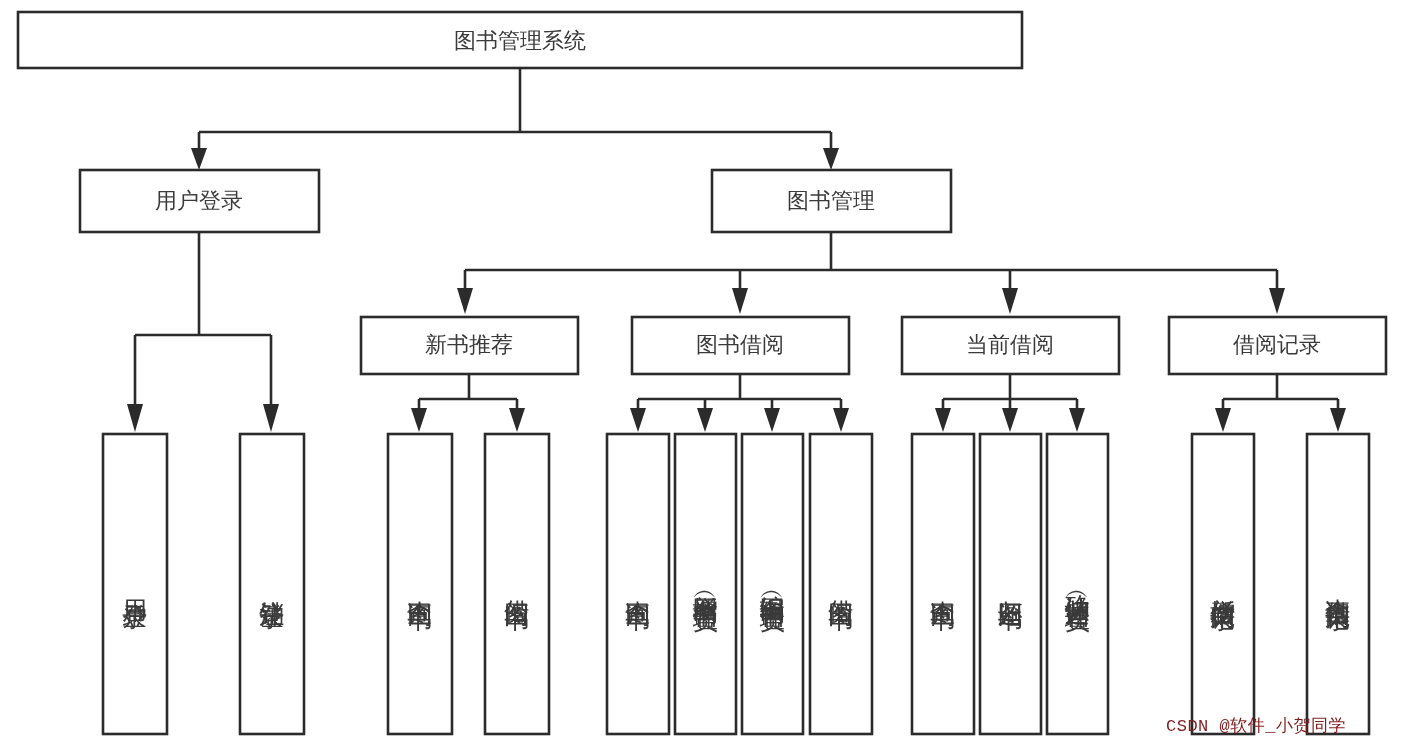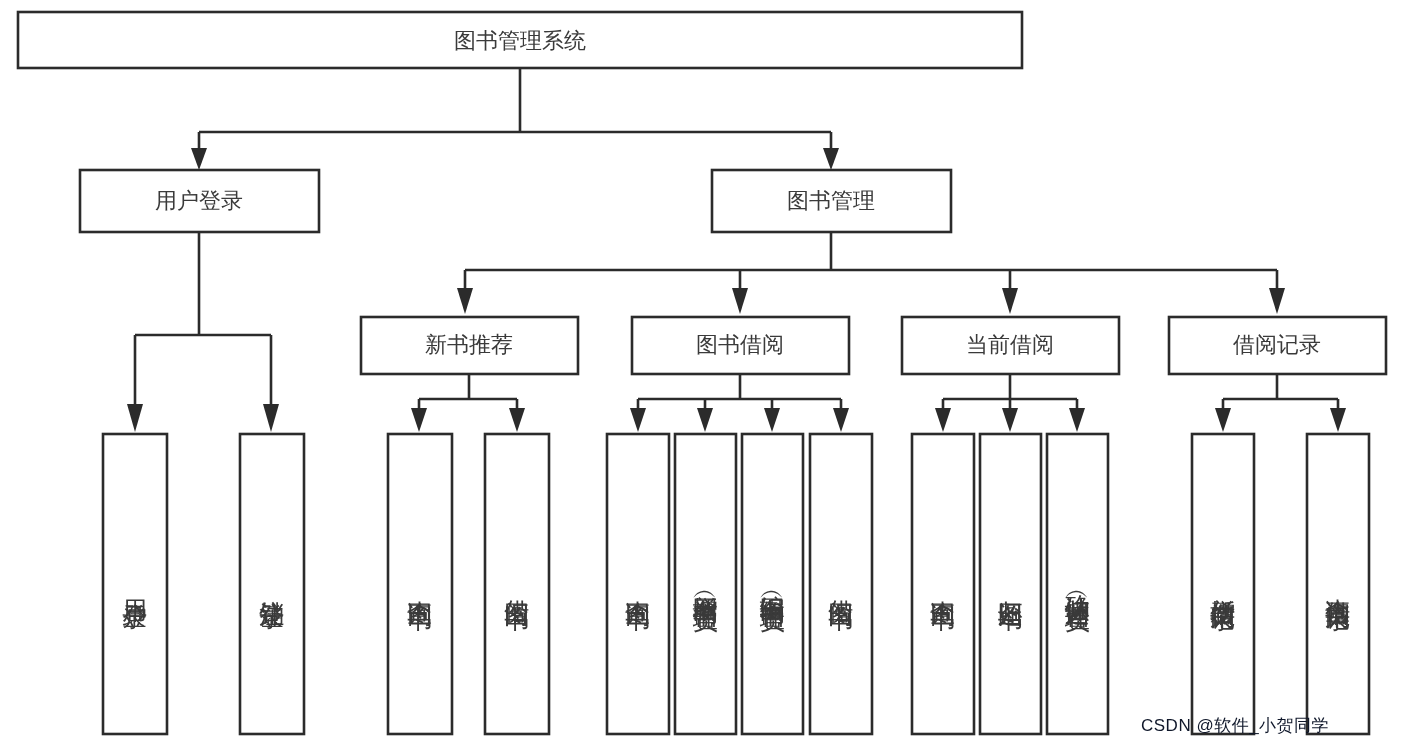--- a/index.html
+++ b/index.html
@@ -52,25 +52,25 @@
     font-size: 25px;
     line-height: 1.05;
     letter-spacing: 2px;
     color: #3a3a3a;
     text-align: center;
     white-space: nowrap;
     pointer-events: none;
   }
   .watermark {
     position: absolute;
-    left: 1141px;
+    left: 1166px;
     top: 714px;
-    font-family: Liberation Sans, sans-serif;
+    font-family: Liberation Mono, monospace;
     font-size: 17px;
-    color: #0f172a;
+    color: #7f1d1d;
     white-space: nowrap;
     letter-spacing: 0.5px;
   }
 </style>
 </head>
 <body>
 
 <svg id="diagram" viewBox="0 0 1405 747">
 
   <g>

